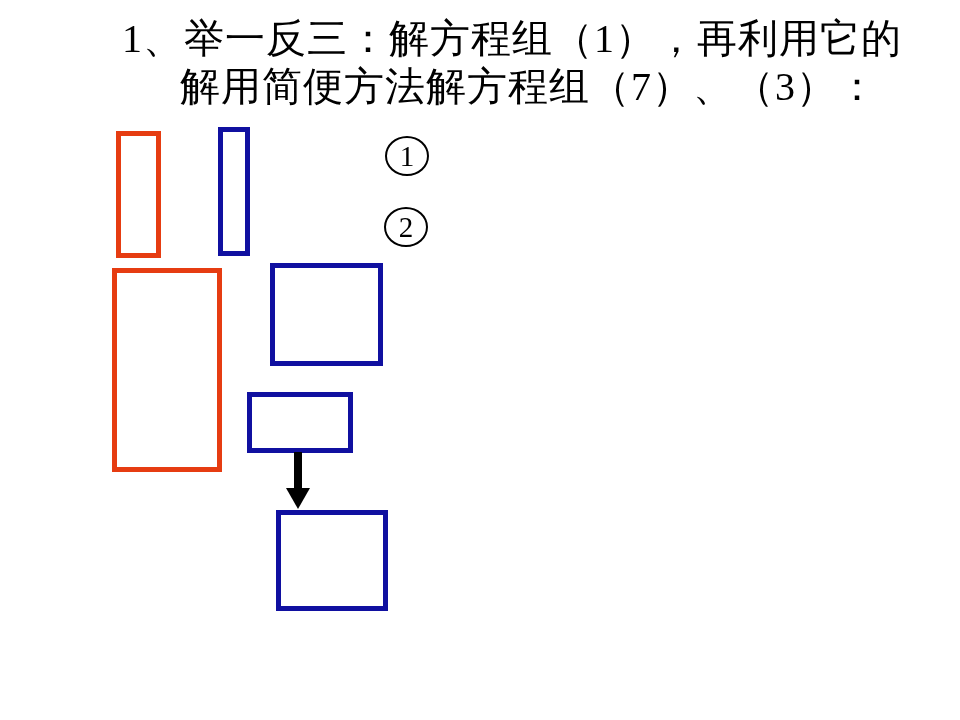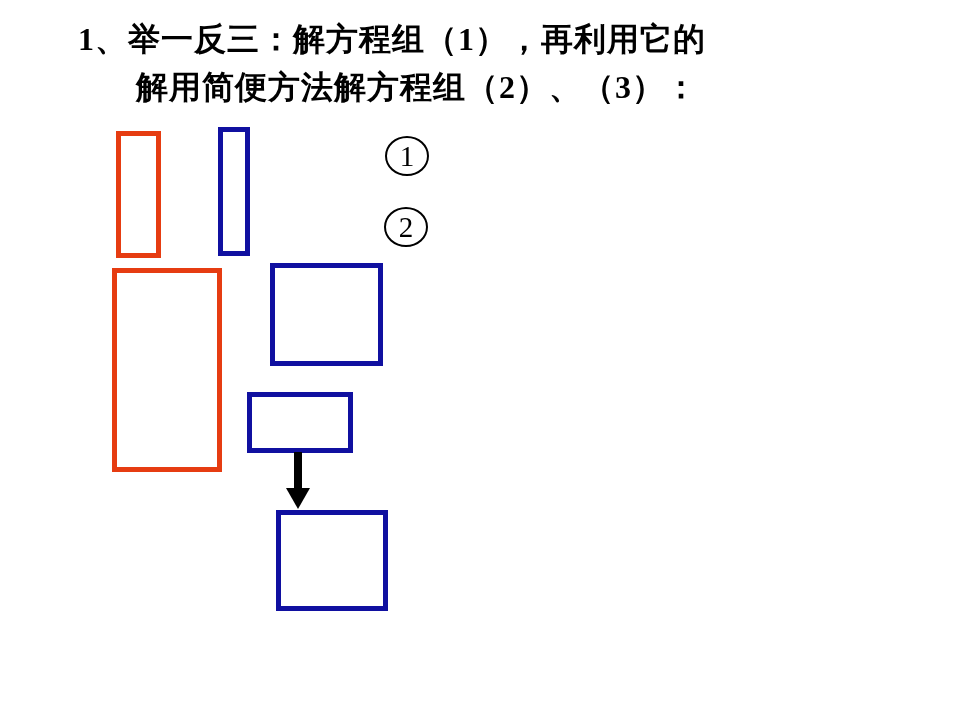--- a/index.html
+++ b/index.html
@@ -10,26 +10,27 @@
   .slide {
     position: relative;
     width: 960px;
     height: 720px;
     background: var(--color-background, #ffffff);
     overflow: hidden;
     font-family: "Liberation Serif", "DejaVu Serif", serif;
   }
   .title-line {
     position: absolute;
-    font-weight: bold;
-    font-size: 32px;
+    font-weight: normal;
+    font-size: 40px;
     line-height: 46px;
     color: var(--color-black, #000000);
     white-space: nowrap;
     letter-spacing: 1px;
+    margin-left: 44px;
   }
   .title-line.line1 { left: 78px;  top: 16px; }
   .title-line.line2 { left: 136px; top: 64px; }
 
   .rect {
     position: absolute;
     box-sizing: border-box;
     background: transparent;
   }
   .rect.red  { border: 5px solid var(--color-red,  #e63c11); }
@@ -79,21 +80,21 @@
     border-top: 21px solid var(--color-black, #000000);
   }
 </style>
 </head>
 <body>
 
 <div class="slide">
 
   <div class="title-line line1">1、举一反三：解方程组（1），再利用它的</div>
 
-  <div class="title-line line2">解用简便方法解方程组（2）、（3）：</div>
+  <div class="title-line line2">解用简便方法解方程组（7）、（3）：</div>
 
   <div class="rect red red-tall"></div>
 
   <div class="rect blue blue-tall"></div>
 
   <div class="circle c1">
     <span>1</span>
   </div>
 
   <div class="circle c2">

